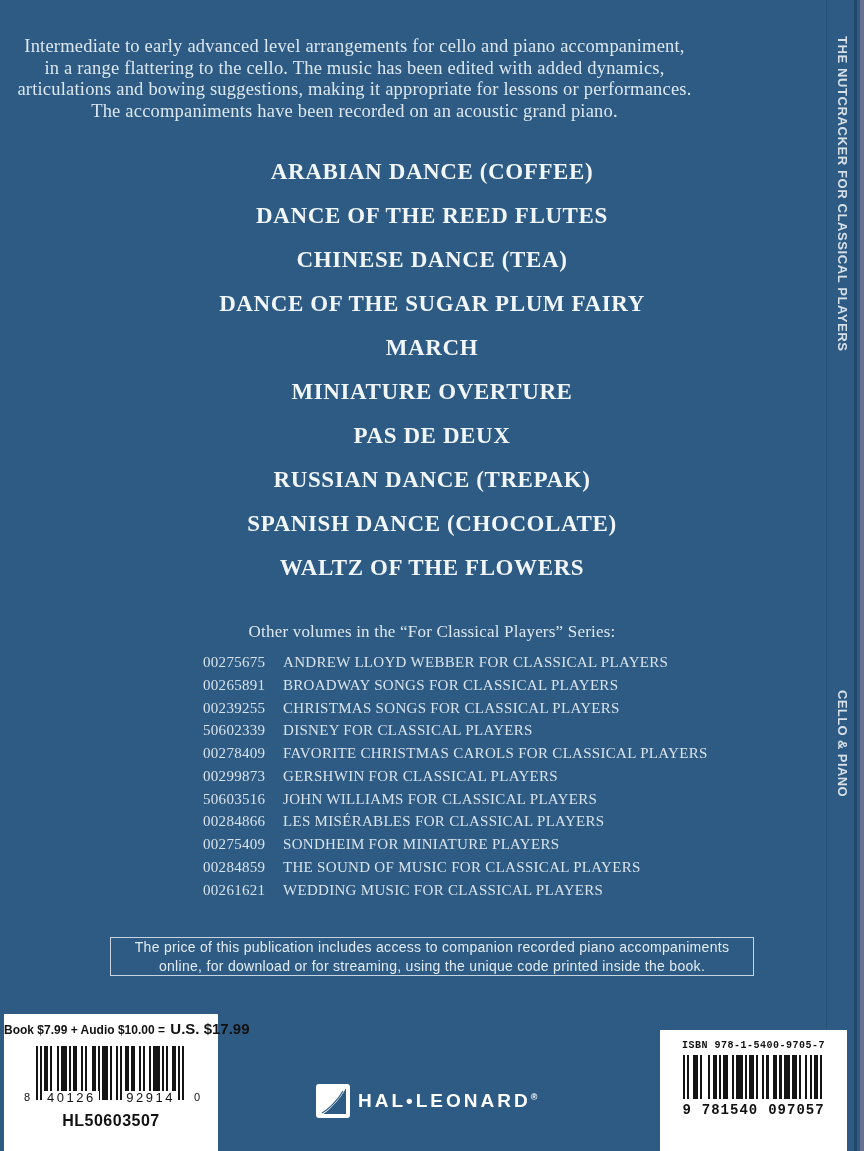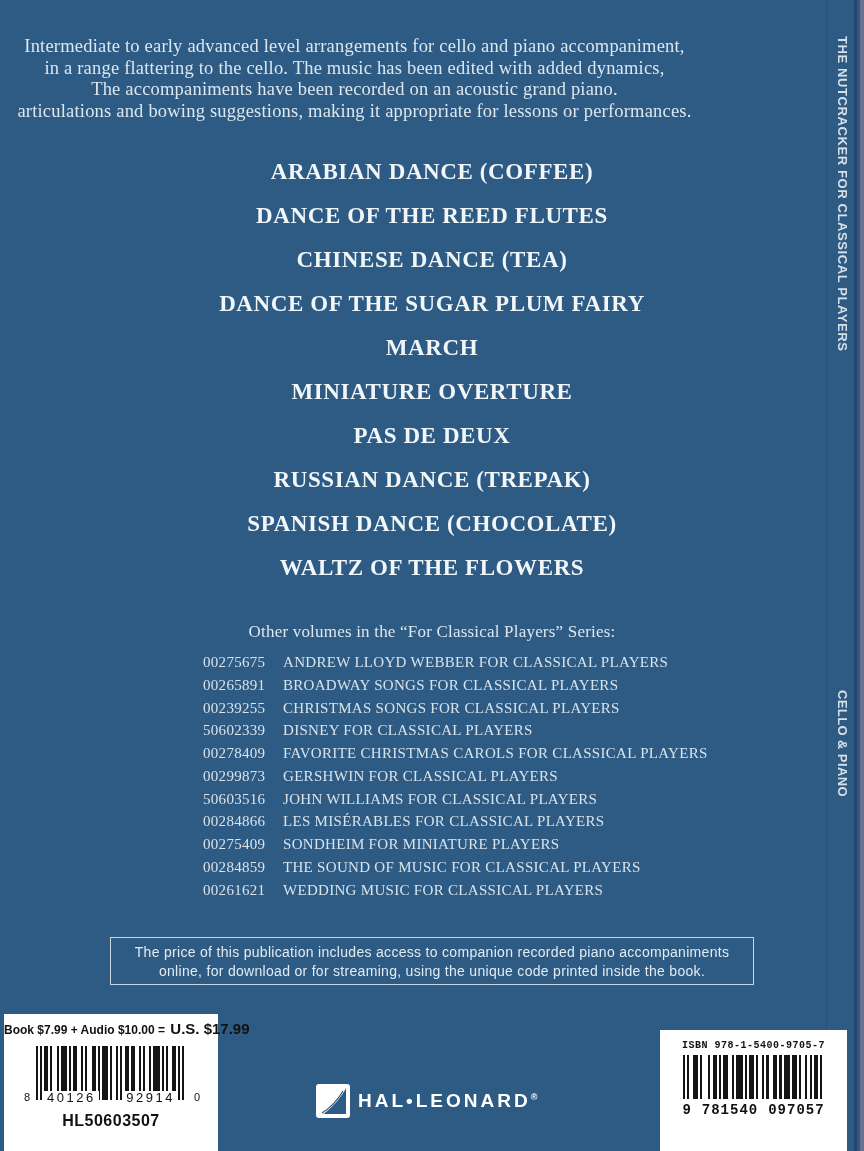--- a/index.html
+++ b/index.html
@@ -24,21 +24,21 @@
            letter-spacing:0.6px; color:#f1f6f9; }
 
   
   .series-heading { position:absolute; top:622px; left:0; width:864px; text-align:center;
                     font-size:17px; color:#dde7ef; letter-spacing:0.2px; }
   .series { position:absolute; top:651px; left:203px; }
   .series-row  { display:flex; font-size:15px; line-height:22.75px; color:#d8e3ec; letter-spacing:0.3px; }
   .series-code { width:80px; }
 
   
-  .notice { position:absolute; left:110px; top:937px; width:644px; height:48px;
+  .notice { position:absolute; left:110px; top:937px; width:644px; height:39px;
             border:1px solid #c8d5e0; box-sizing:border-box;
             display:flex; flex-direction:column; justify-content:center; align-items:center; gap:3px;
             font-family:"Liberation Sans", sans-serif; font-size:14px; color:#e2ebf2; letter-spacing:0.3px; }
 
   
   .spine-top, .spine-bottom {
     position:absolute; left:835px; writing-mode:vertical-rl;
     font-family:"Liberation Sans", sans-serif; font-weight:bold; font-size:13px;
     letter-spacing:0.6px; color:#d6e0e9; white-space:nowrap;
   }
@@ -81,22 +81,22 @@
 
 <div class="cover" style="background: rgb(46, 91, 131);">
 
   <div class="spine-fold"></div>
   <div class="edge-crease"></div>
   <div class="edge-strip"></div>
 
   <div class="intro">
     <div>Intermediate to early advanced level arrangements for cello and piano accompaniment,</div>
     <div>in a range flattering to the cello. The music has been edited with added dynamics,</div>
+    <div>articulations and bowing suggestions, making it appropriate for lessons or performances.</div>
     <div>The accompaniments have been recorded on an acoustic grand piano.</div>
-    <div>articulations and bowing suggestions, making it appropriate for lessons or performances.</div>
   </div>
 
   <div class="songs">
     <div class="song">ARABIAN DANCE (COFFEE)</div>
     <div class="song">DANCE OF THE REED FLUTES</div>
     <div class="song">CHINESE DANCE (TEA)</div>
     <div class="song">DANCE OF THE SUGAR PLUM FAIRY</div>
     <div class="song">MARCH</div>
     <div class="song">MINIATURE OVERTURE</div>
     <div class="song">PAS DE DEUX</div>

